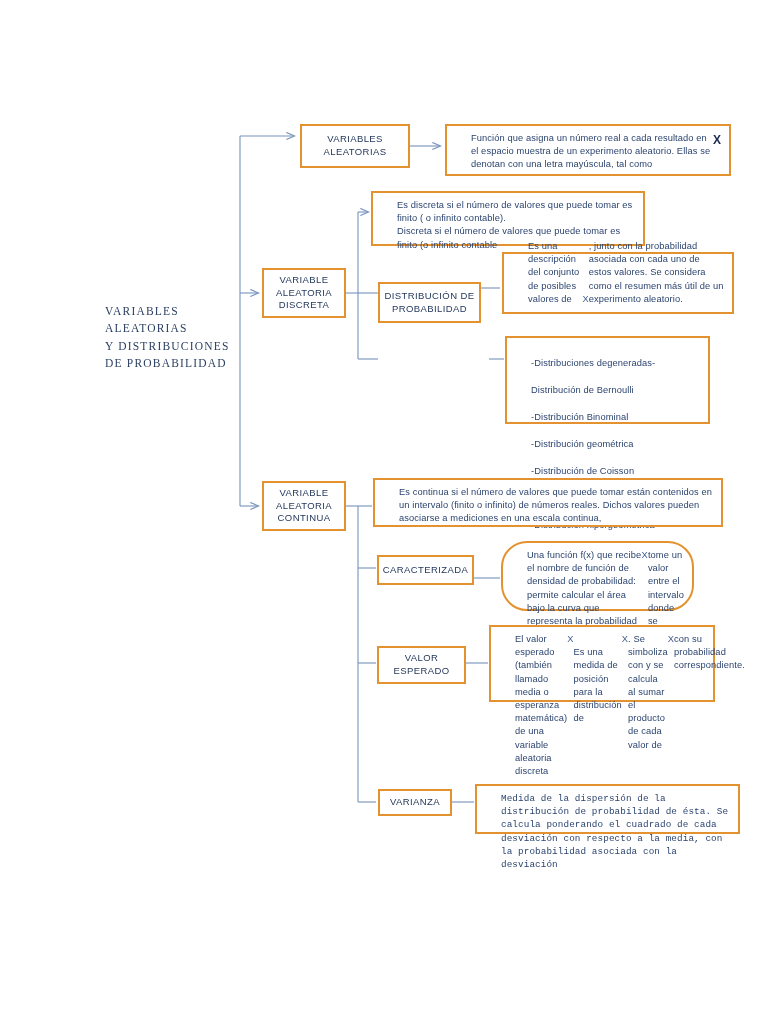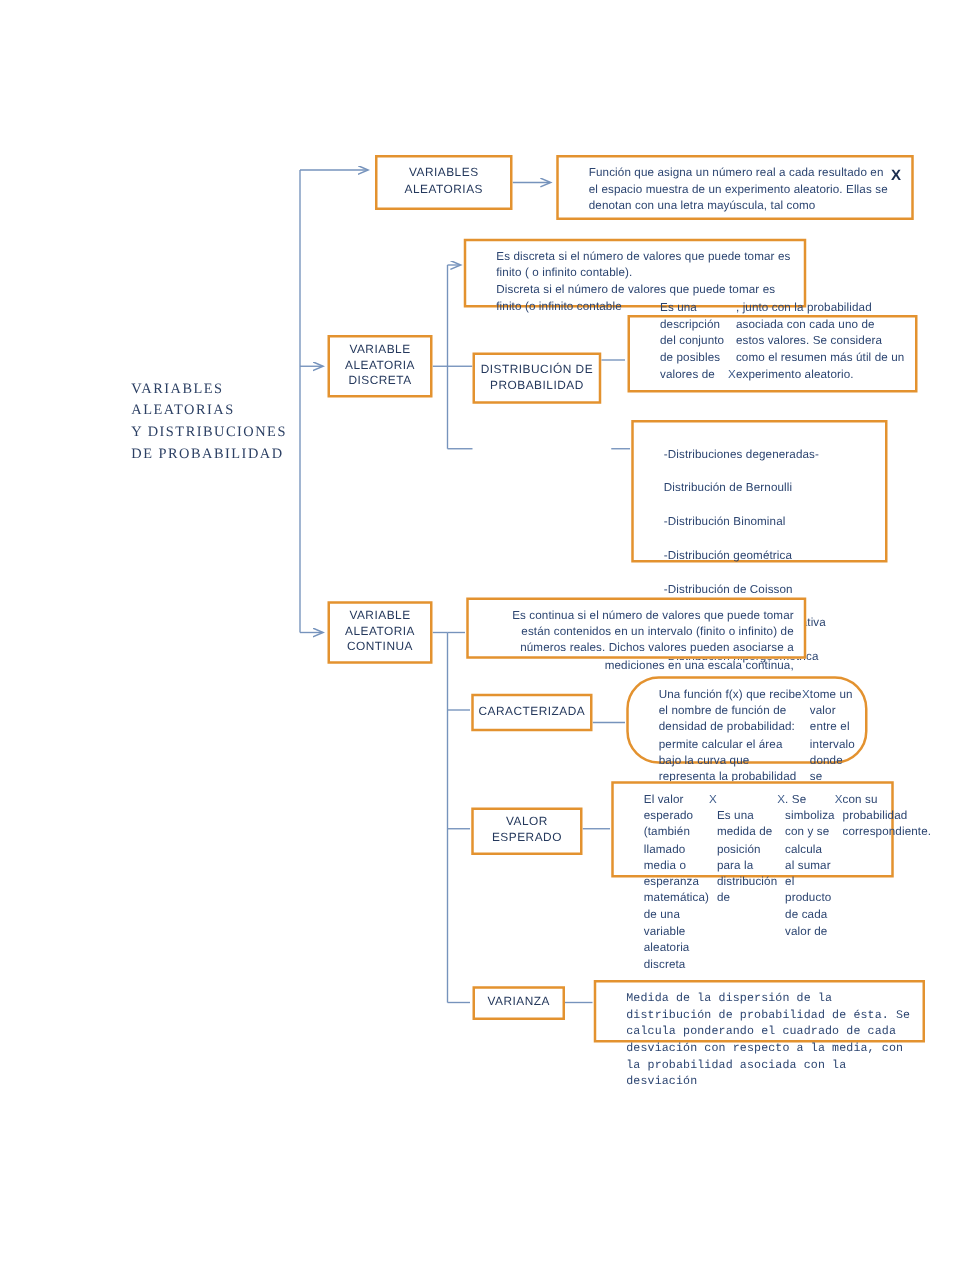--- a/index.html
+++ b/index.html
@@ -143,37 +143,37 @@
  Discreta si el número de valores que puede tomar es finito (o infinito contable</div>
 
   <div class="node" style="left:378px; top:282px; width:103px; height:41px;">DISTRIBUCIÓN DE
 PROBABILIDAD</div>
 
   <div class="node text" style="left:502px; top:252px; width:232px; height:62px;align-items:flex-end;">
     <span>Es una descripción del conjunto de posibles valores de </span><span class="var-x">X</span><span>, junto con la probabilidad asociada con cada uno de estos valores. Se considera como el resumen más útil de un experimento aleatorio.</span>
   </div>
 
 
-  <div class="node text list" style="left:505px; top:336px; width:205px; height:114px;">
+  <div class="node text list" style="left:505px; top:336px; width:205px; height:88px;">
     <div style="width:100%;">
       <div>-Distribuciones degeneradas-</div>
       <div>Distribución de Bernoulli</div>
       <div>-Distribución Binominal</div>
       <div>-Distribución geométrica</div>
       <div>-Distribución de Coisson</div>
       <div>-Distribución binomial negativa</div>
       <div>-Distribución hiporgeometrica</div>
     </div>
   </div>
 
   <div class="node" style="left:262px; top:481px; width:84px; height:50px;">VARIABLE
 ALEATORIA
 CONTINUA</div>
 
-  <div class="node text" style="left:373px; top:478px; width:272px; height:49px;text-align:right;">Es continua si el número de valores que puede tomar están contenidos en un intervalo (finito o infinito) de números reales. Dichos valores pueden asociarse a mediciones en una escala continua,</div>
+  <div class="node text" style="left:373px; top:478px; width:350px; height:49px;">Es continua si el número de valores que puede tomar están contenidos en un intervalo (finito o infinito) de números reales. Dichos valores pueden asociarse a mediciones en una escala continua,</div>
 
   <div class="node" style="left:377px; top:555px; width:97px; height:30px;">CARACTERIZADA</div>
 
   <div class="node text" style="left:501px; top:541px; width:193px; height:70px;border-radius:26px;">
     <span>Una función  f(x) que recibe el nombre de función de densidad de probabilidad: permite calcular el área bajo la curva que representa la probabilidad de que la variable aleatoria continúa </span><span class="var-x">X</span><span> tome un valor entre el intervalo donde se define la función</span>
   </div>
 
   <div class="node" style="left:377px; top:646px; width:89px; height:38px;">VALOR
 ESPERADO</div>
 

